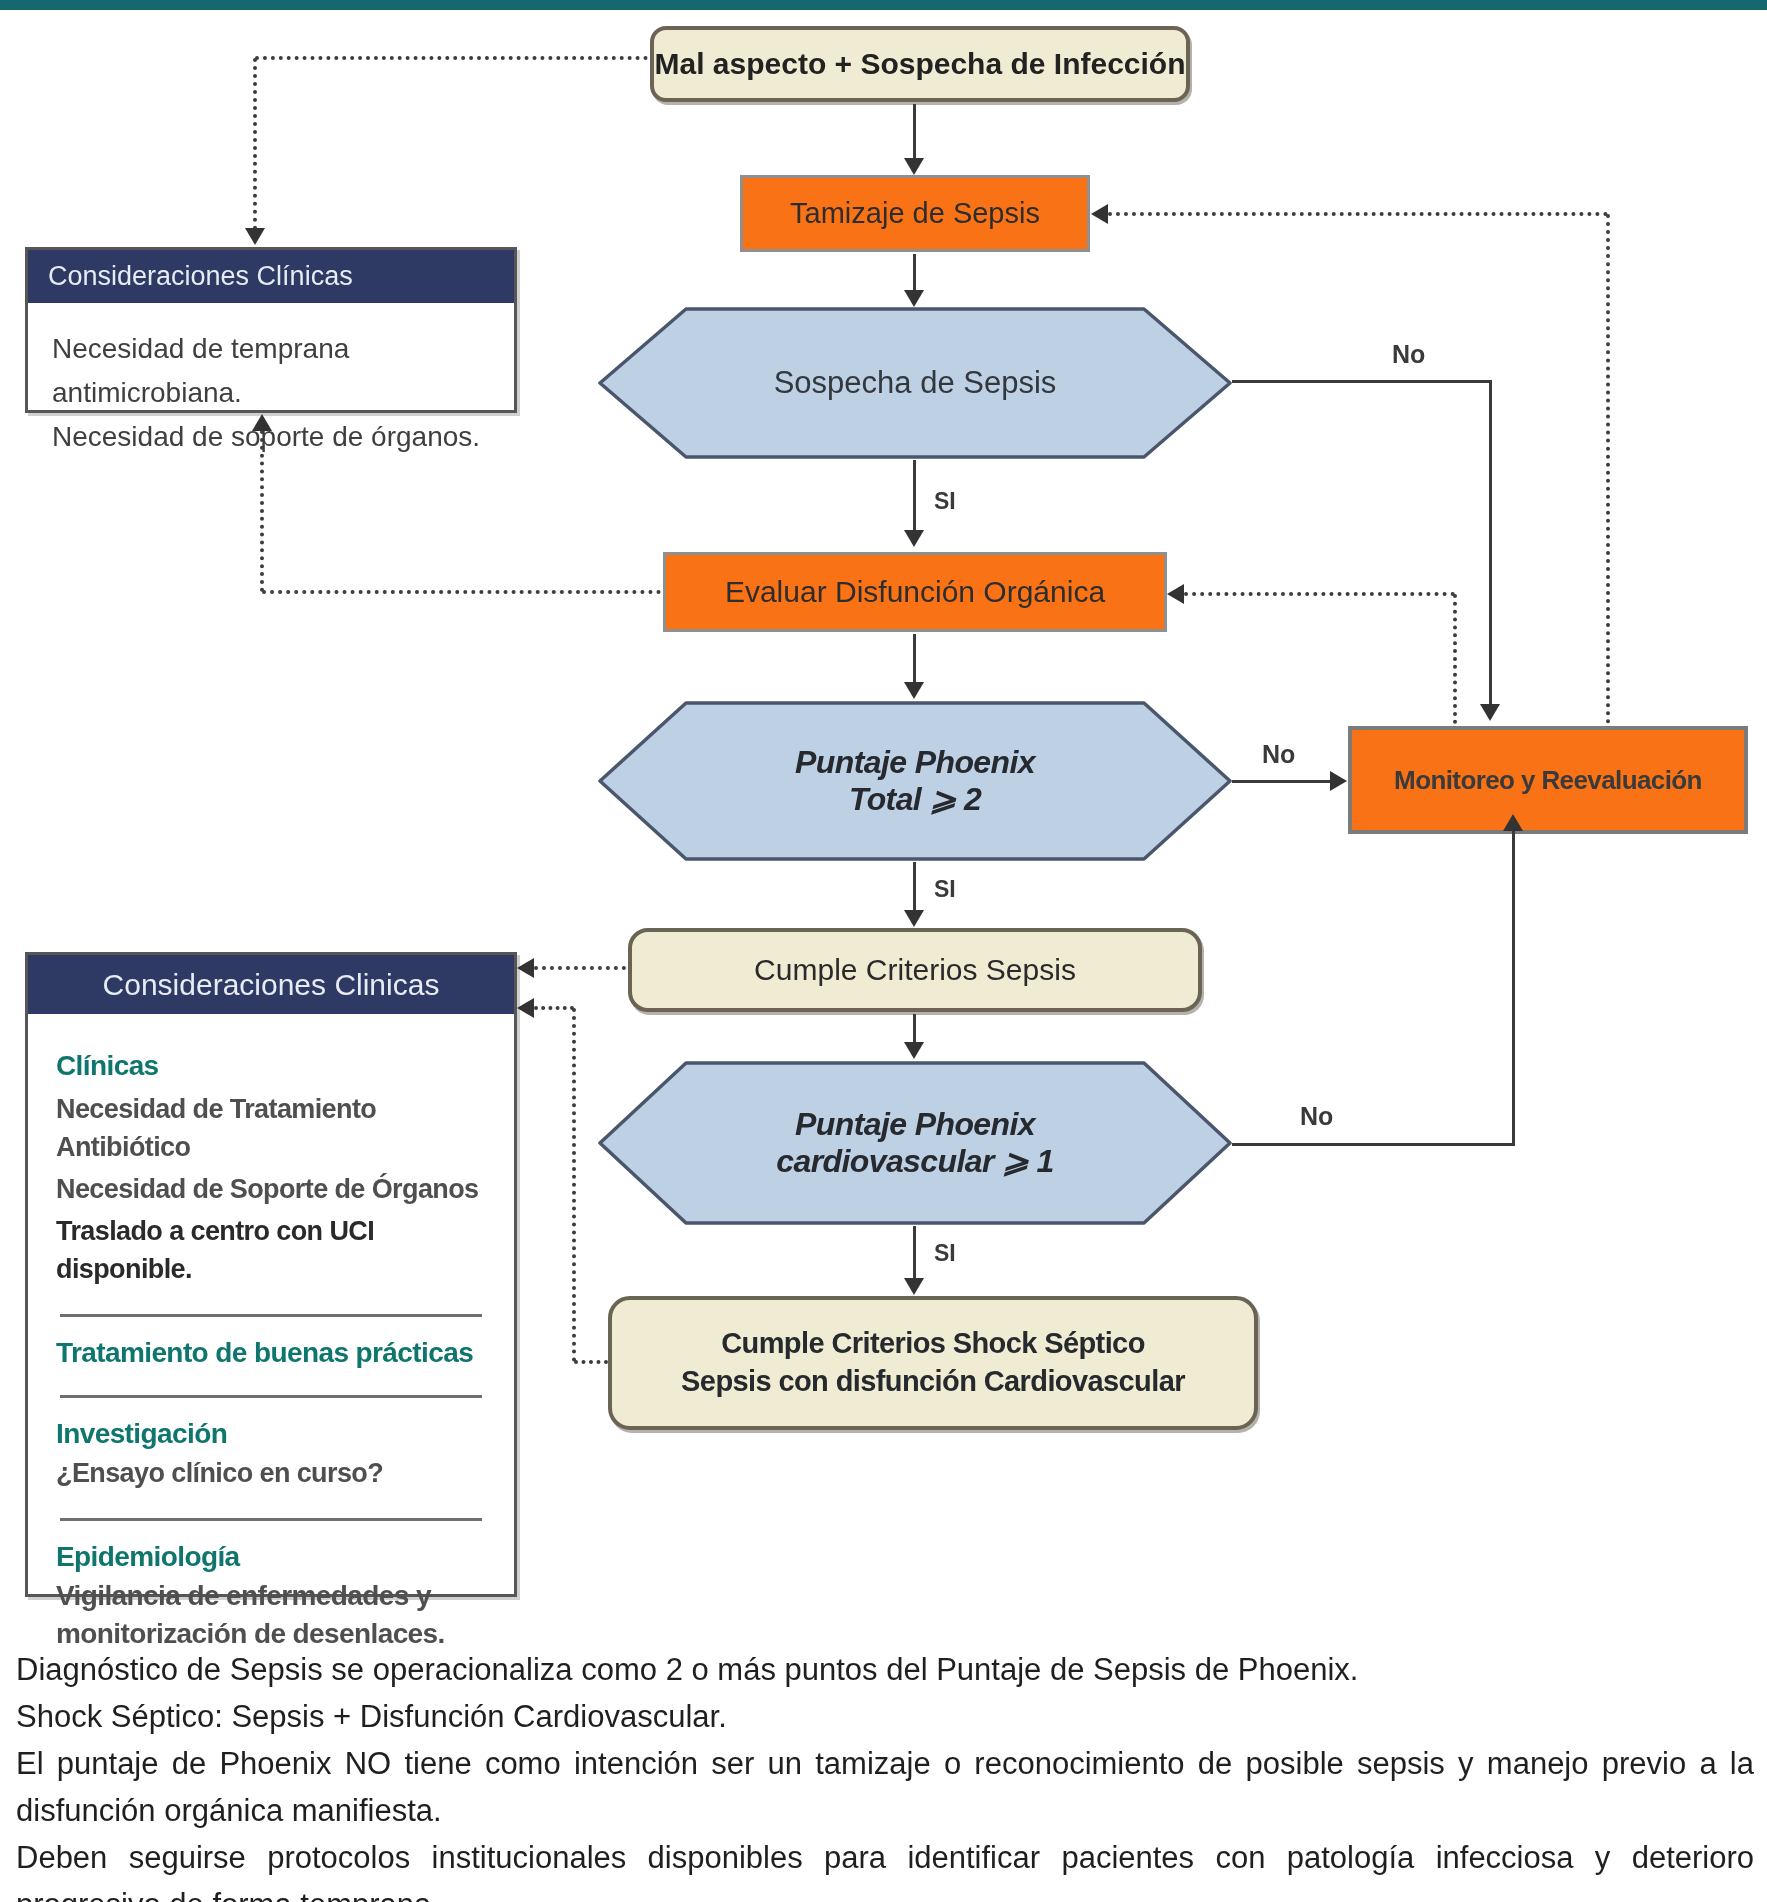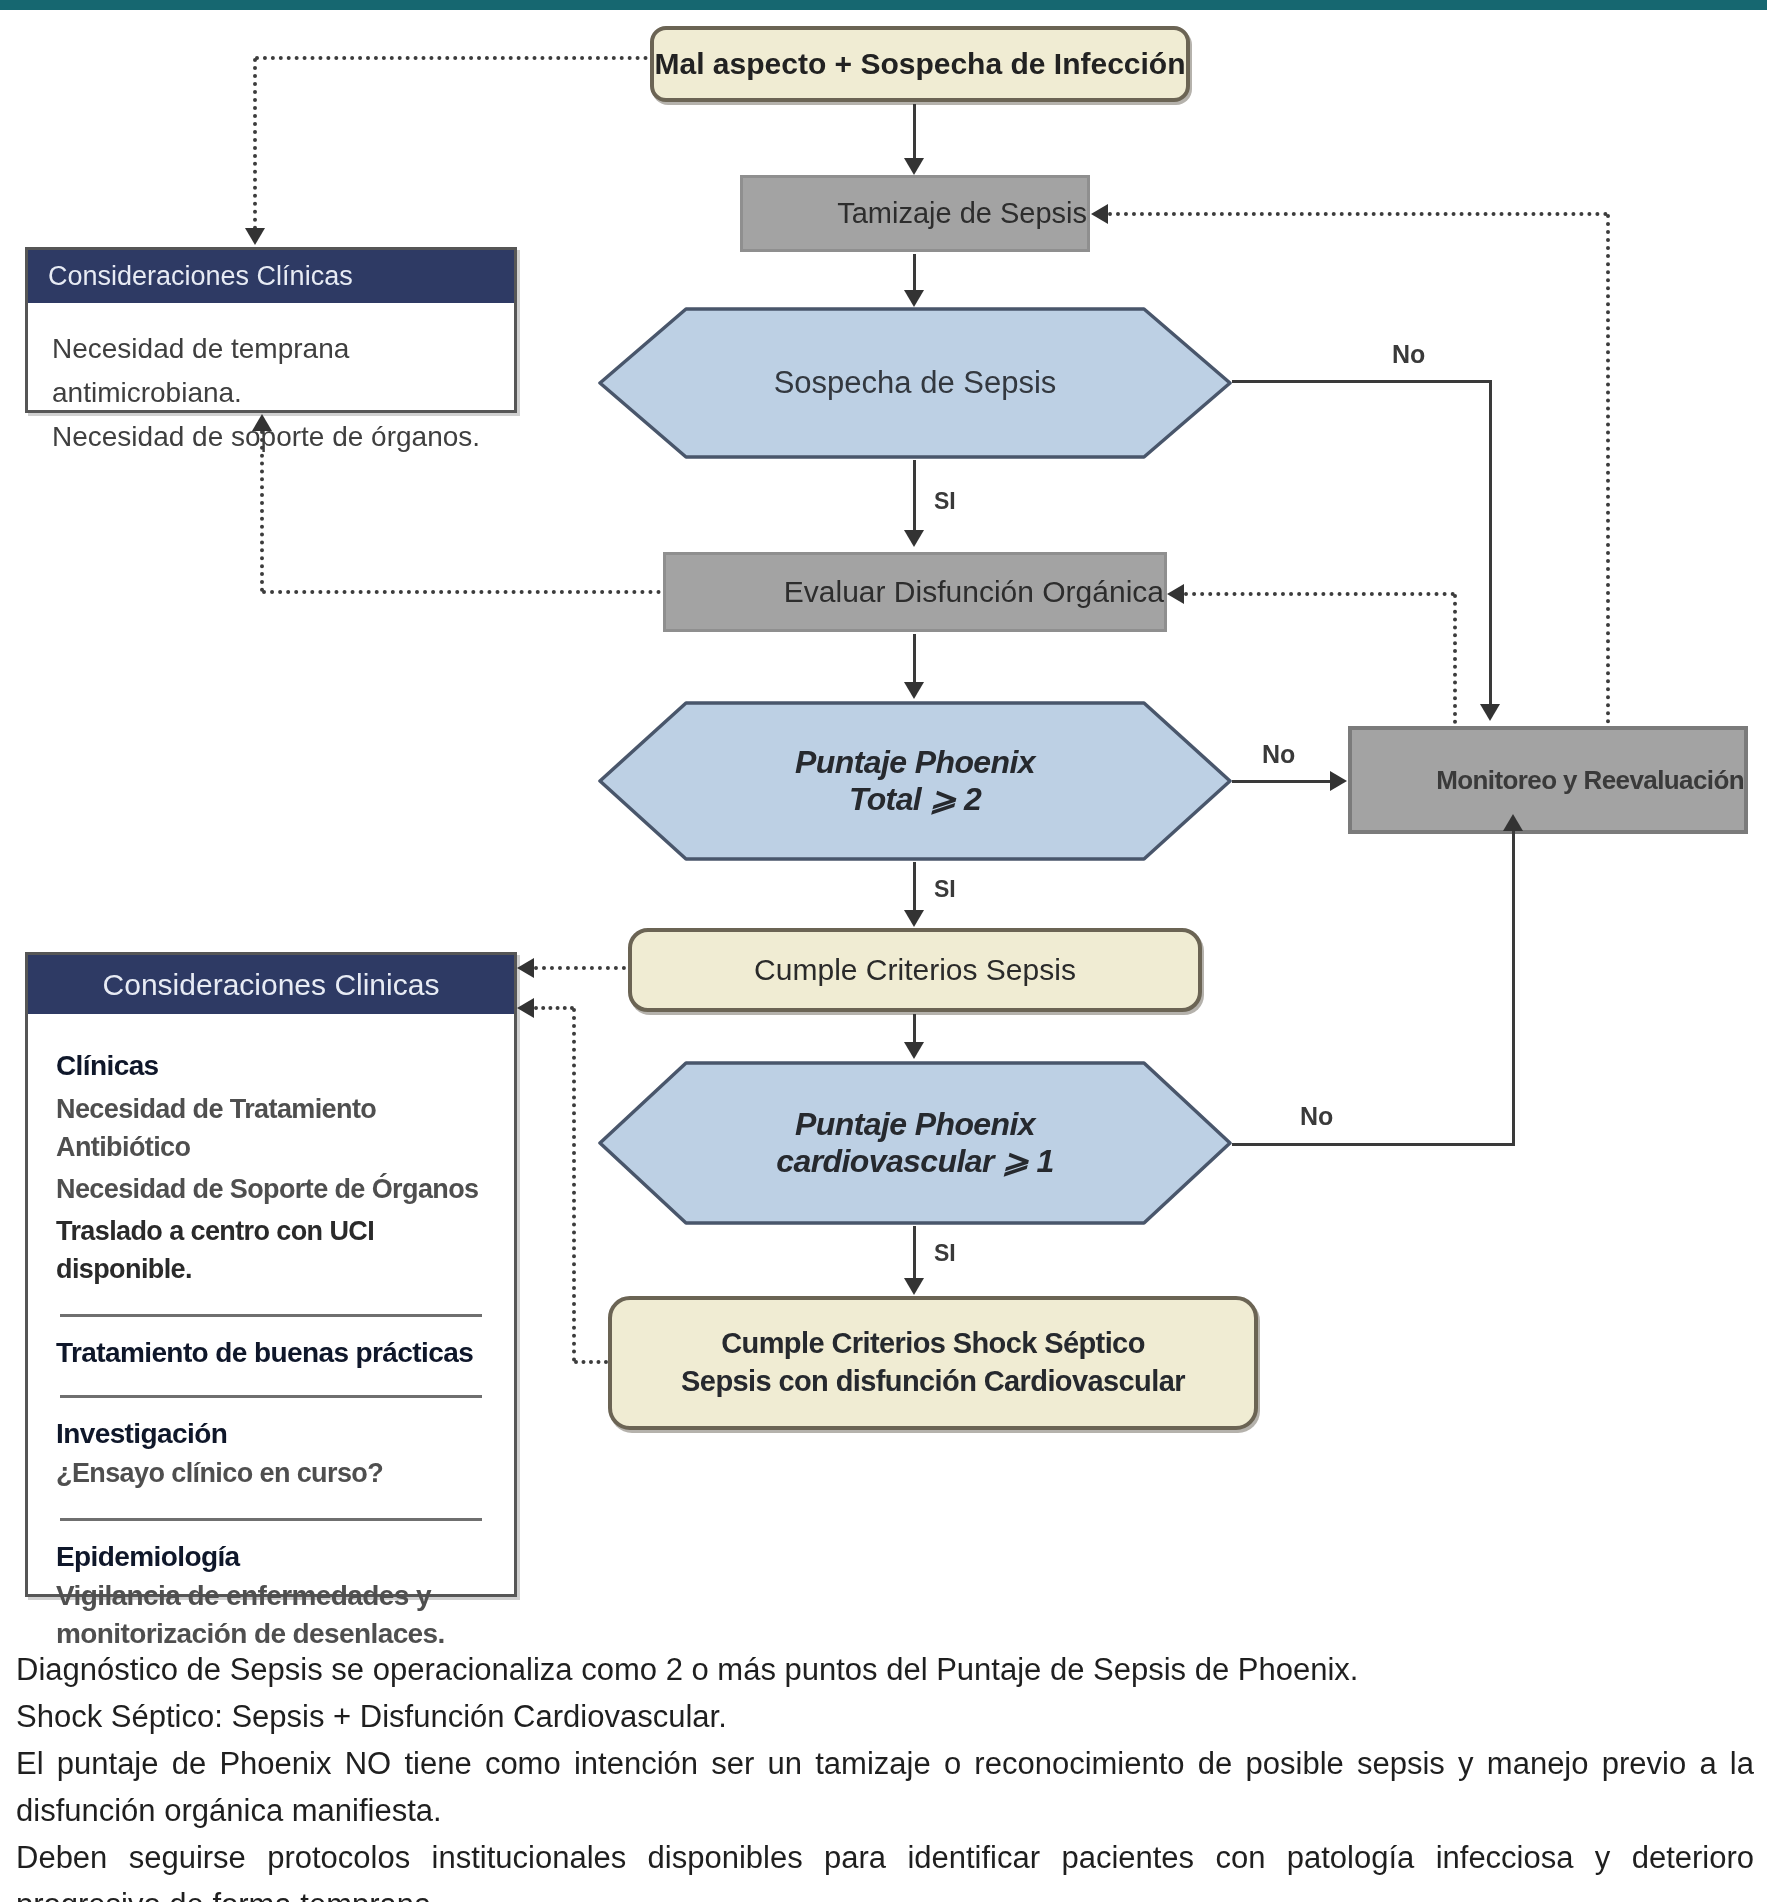--- a/index.html
+++ b/index.html
@@ -5,21 +5,21 @@
   html,body{margin:0;padding:0;background:#ffffff;}
   .canvas{position:relative;width:1767px;height:1902px;background:#ffffff;overflow:hidden;
           font-family:"Liberation Sans", sans-serif;color:#2d2d2d;}
   .topbar{position:absolute;left:0;top:0;width:1767px;height:10px;background:#166770;}
 
   
   .node{position:absolute;display:flex;align-items:center;justify-content:center;
         text-align:center;box-sizing:border-box;}
   .tan{background:#f0ecd3;border:4px solid #6b6454;border-radius:16px;
        box-shadow:2px 3px 0 rgba(90,85,70,.45);}
-  .whitebox{background:#a3a3a3;border:3px solid #8f8f8f;justify-content:flex-end;}
+  .whitebox{background:#f97316;border:3px solid #8f8f8f;}
   .bold{font-weight:700;}
   .cond{letter-spacing:-0.6px;}
   .hexwrap{position:absolute;}
   .hexwrap svg{position:absolute;left:0;top:0;}
   .hextext{position:absolute;inset:0;display:flex;flex-direction:column;align-items:center;
            justify-content:center;text-align:center;line-height:1.15;}
 
   
   .vline{position:absolute;width:0;border-left:3px solid #3a3a3a;}
   .hline{position:absolute;height:0;border-top:3px solid #3a3a3a;}
@@ -38,21 +38,21 @@
   
   .consbox{position:absolute;background:#ffffff;border:3px solid #565656;box-sizing:border-box;
            box-shadow:3px 3px 0 rgba(120,120,120,.35);}
   .conshead{background:#2e3a64;color:#e7ebf4;display:flex;align-items:center;box-sizing:border-box;
             border-bottom:4px solid #ffffff;}
   .cons1 .conshead{height:57px;padding-left:20px;font-size:27px;}
   .cons2 .conshead{height:63px;justify-content:center;font-size:30px;}
   .cons-body{padding:20px 24px;}
   .cons1 .cons-body{font-size:28px;line-height:44px;color:#3f3f3f;}
   .cons2 .cons-body{padding:18px 28px;}
-  .c2-h{font-weight:700;font-size:28px;color:#0f172a;letter-spacing:-0.6px;margin:14px 0 8px 0;}
+  .c2-h{font-weight:700;font-size:28px;color:#0f766e;letter-spacing:-0.6px;margin:14px 0 8px 0;}
   .c2-t{font-weight:700;font-size:27px;line-height:38px;color:#4f4f4f;letter-spacing:-0.6px;margin:4px 0;}
   .c2-div{border:none;border-top:3px solid #6f6f6f;margin:26px 4px 20px 4px;}
 
   
   .notes{position:absolute;left:16px;top:1646px;width:1738px;font-size:31px;line-height:47px;color:#1f1f1f;}
   .notes p{margin:0;}
   .notes p.just{text-align:justify;}
 </style>
 </head>
 <body>

